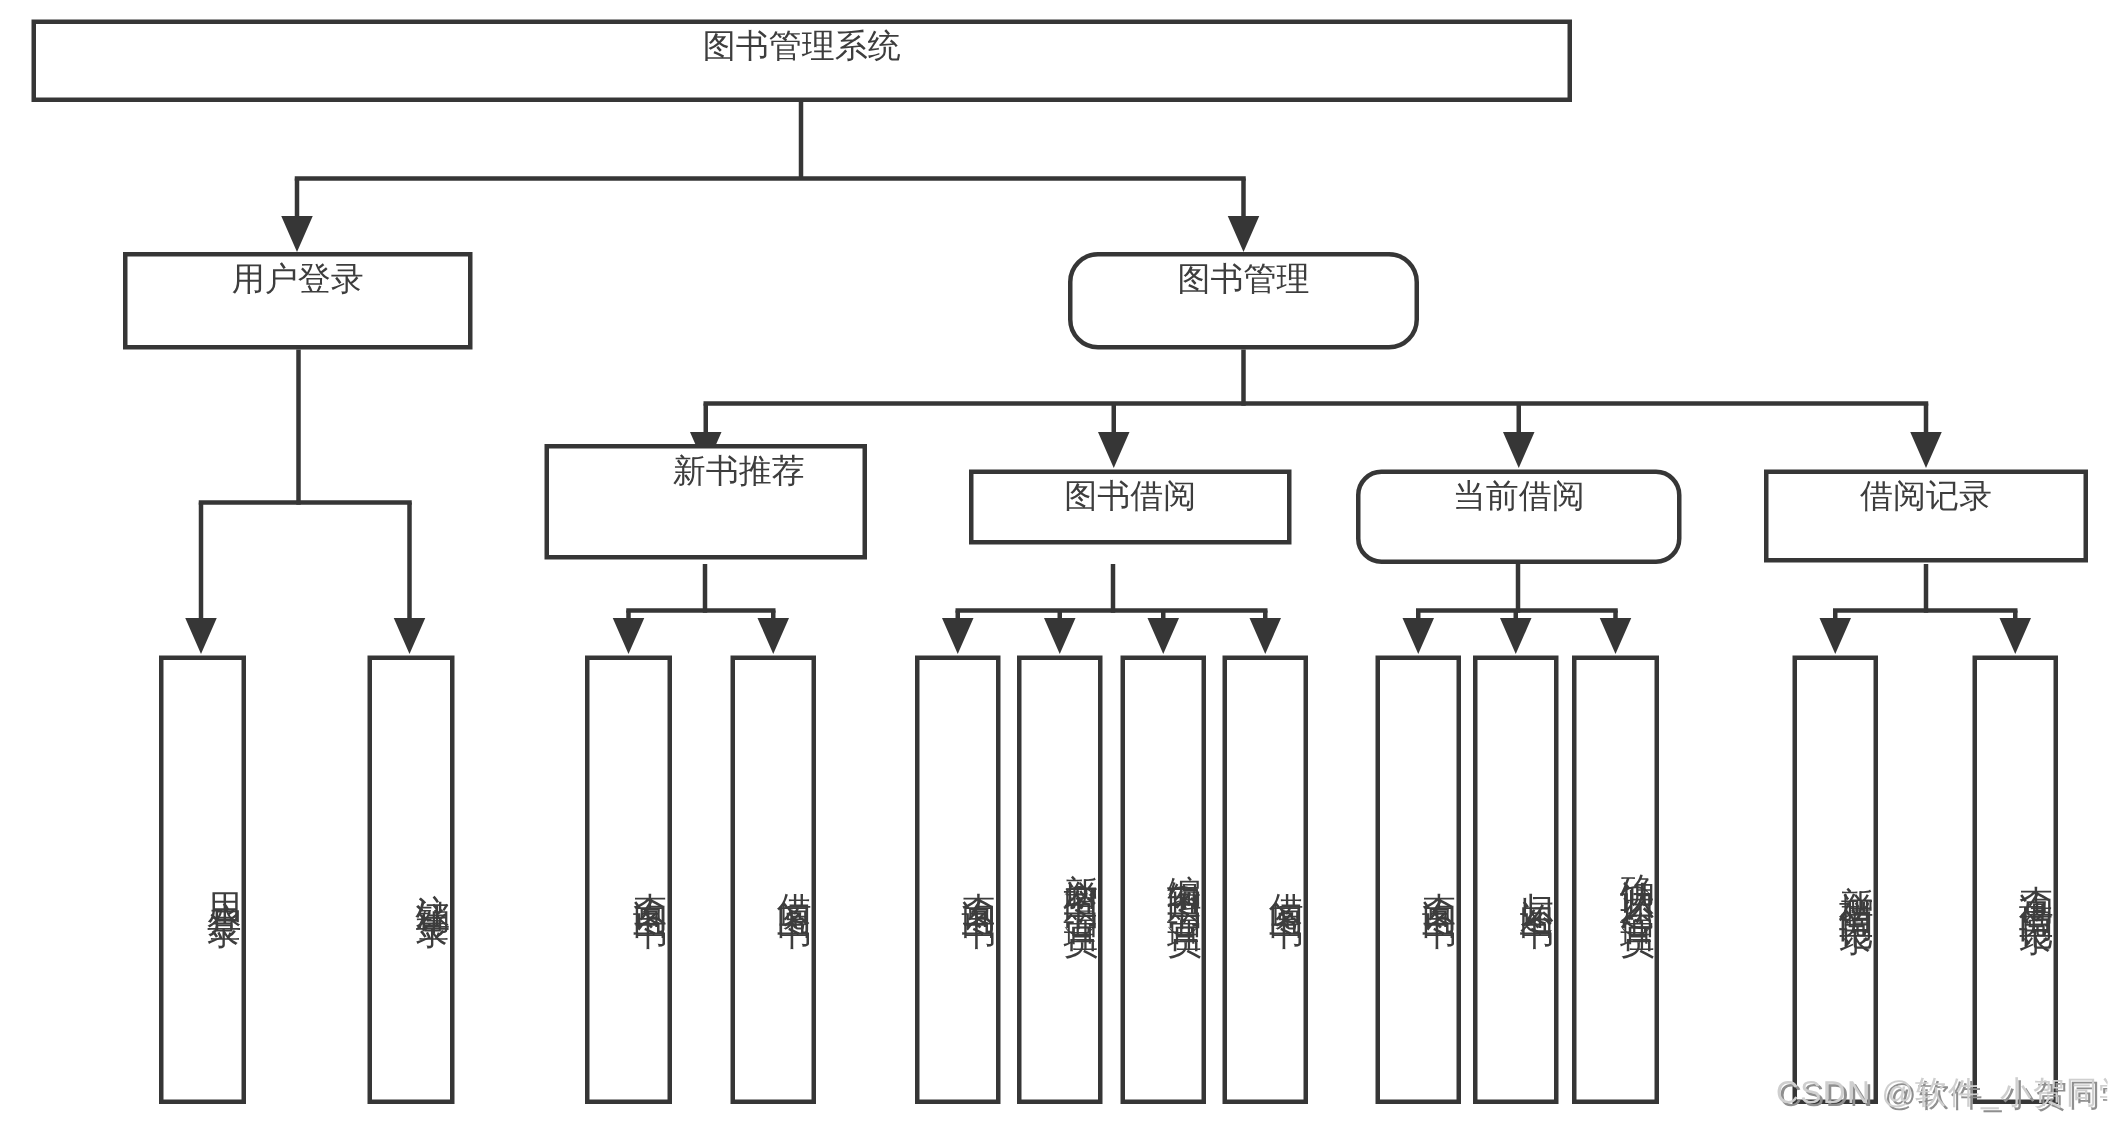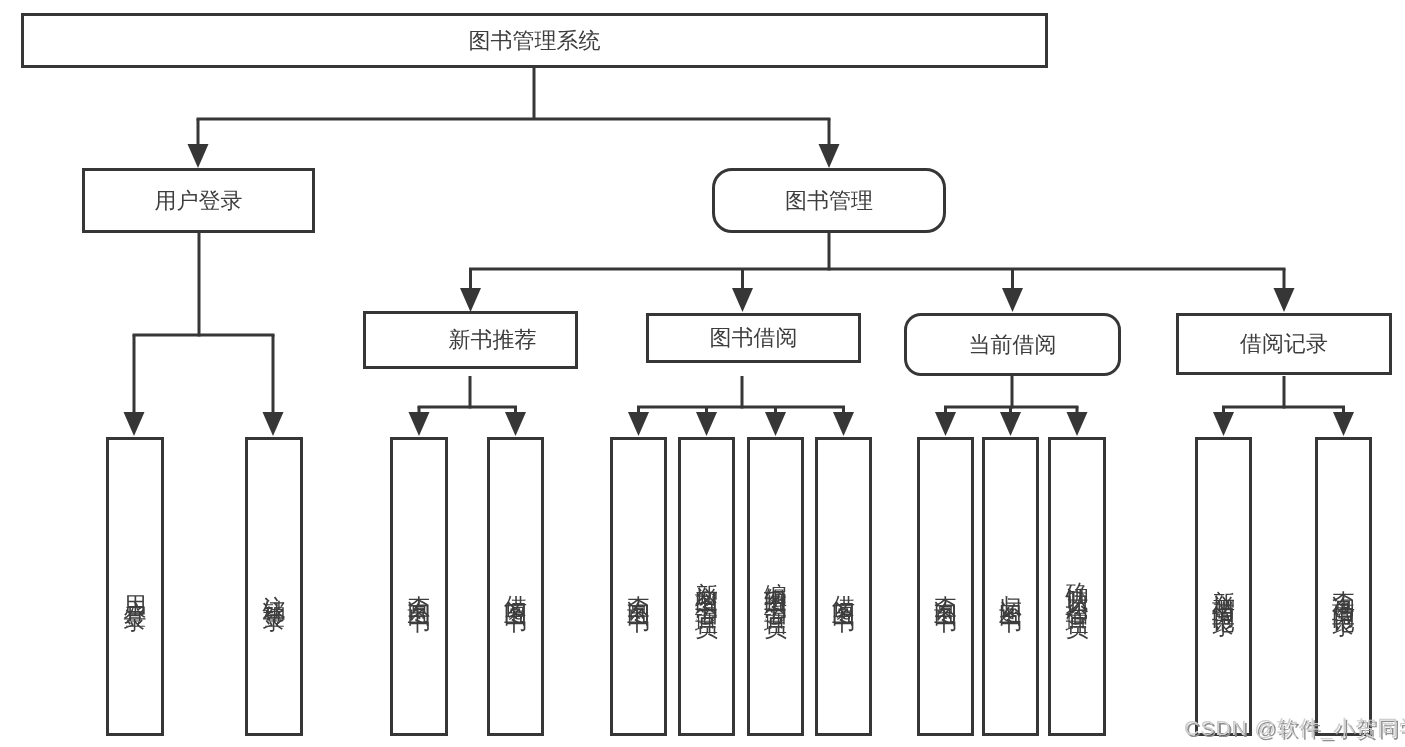--- a/index.html
+++ b/index.html
@@ -17,21 +17,20 @@
     width: 1405px; height: 747px;
     z-index: 0;
   }
   .box {
     position: absolute;
     box-sizing: border-box;
     border: 3px solid #363636;
     background: #ffffff;
     color: #3d3d3d;
     display: flex;
-    align-items: center;
     justify-content: center;
     z-index: 1;
   }
   .h-box { font-size: 22px; }
   .root-box { font-size: 22px; }
   .v-box {
     writing-mode: vertical-rl;
     text-orientation: mixed;
     font-size: 23px;
     letter-spacing: 5px;
@@ -136,21 +135,21 @@
     <span>图书管理系统</span>
   </div>
 
   <div class="box h-box" style="left:82px; top:168px; width:233px; height:65px;">
     <span>用户登录</span>
   </div>
   <div class="box h-box" style="left:712px; top:168px; width:234px; height:65px;border-radius:20px;">
     <span>图书管理</span>
   </div>
 
-  <div class="box h-box" style="left:363px; top:311px; width:215px; height:58px;padding-left:44px;">
+  <div class="box h-box" style="left:363px; top:296px; width:215px; height:77px;padding-left:44px;">
     <span>新书推荐</span>
   </div>
   <div class="box h-box" style="left:646px; top:313px; width:215px; height:50px;">
     <span>图书借阅</span>
   </div>
   <div class="box h-box" style="left:904px; top:313px; width:217px; height:63px;border-radius:17px;">
     <span>当前借阅</span>
   </div>
   <div class="box h-box" style="left:1176px; top:313px; width:216px; height:62px;">
     <span>借阅记录</span>

